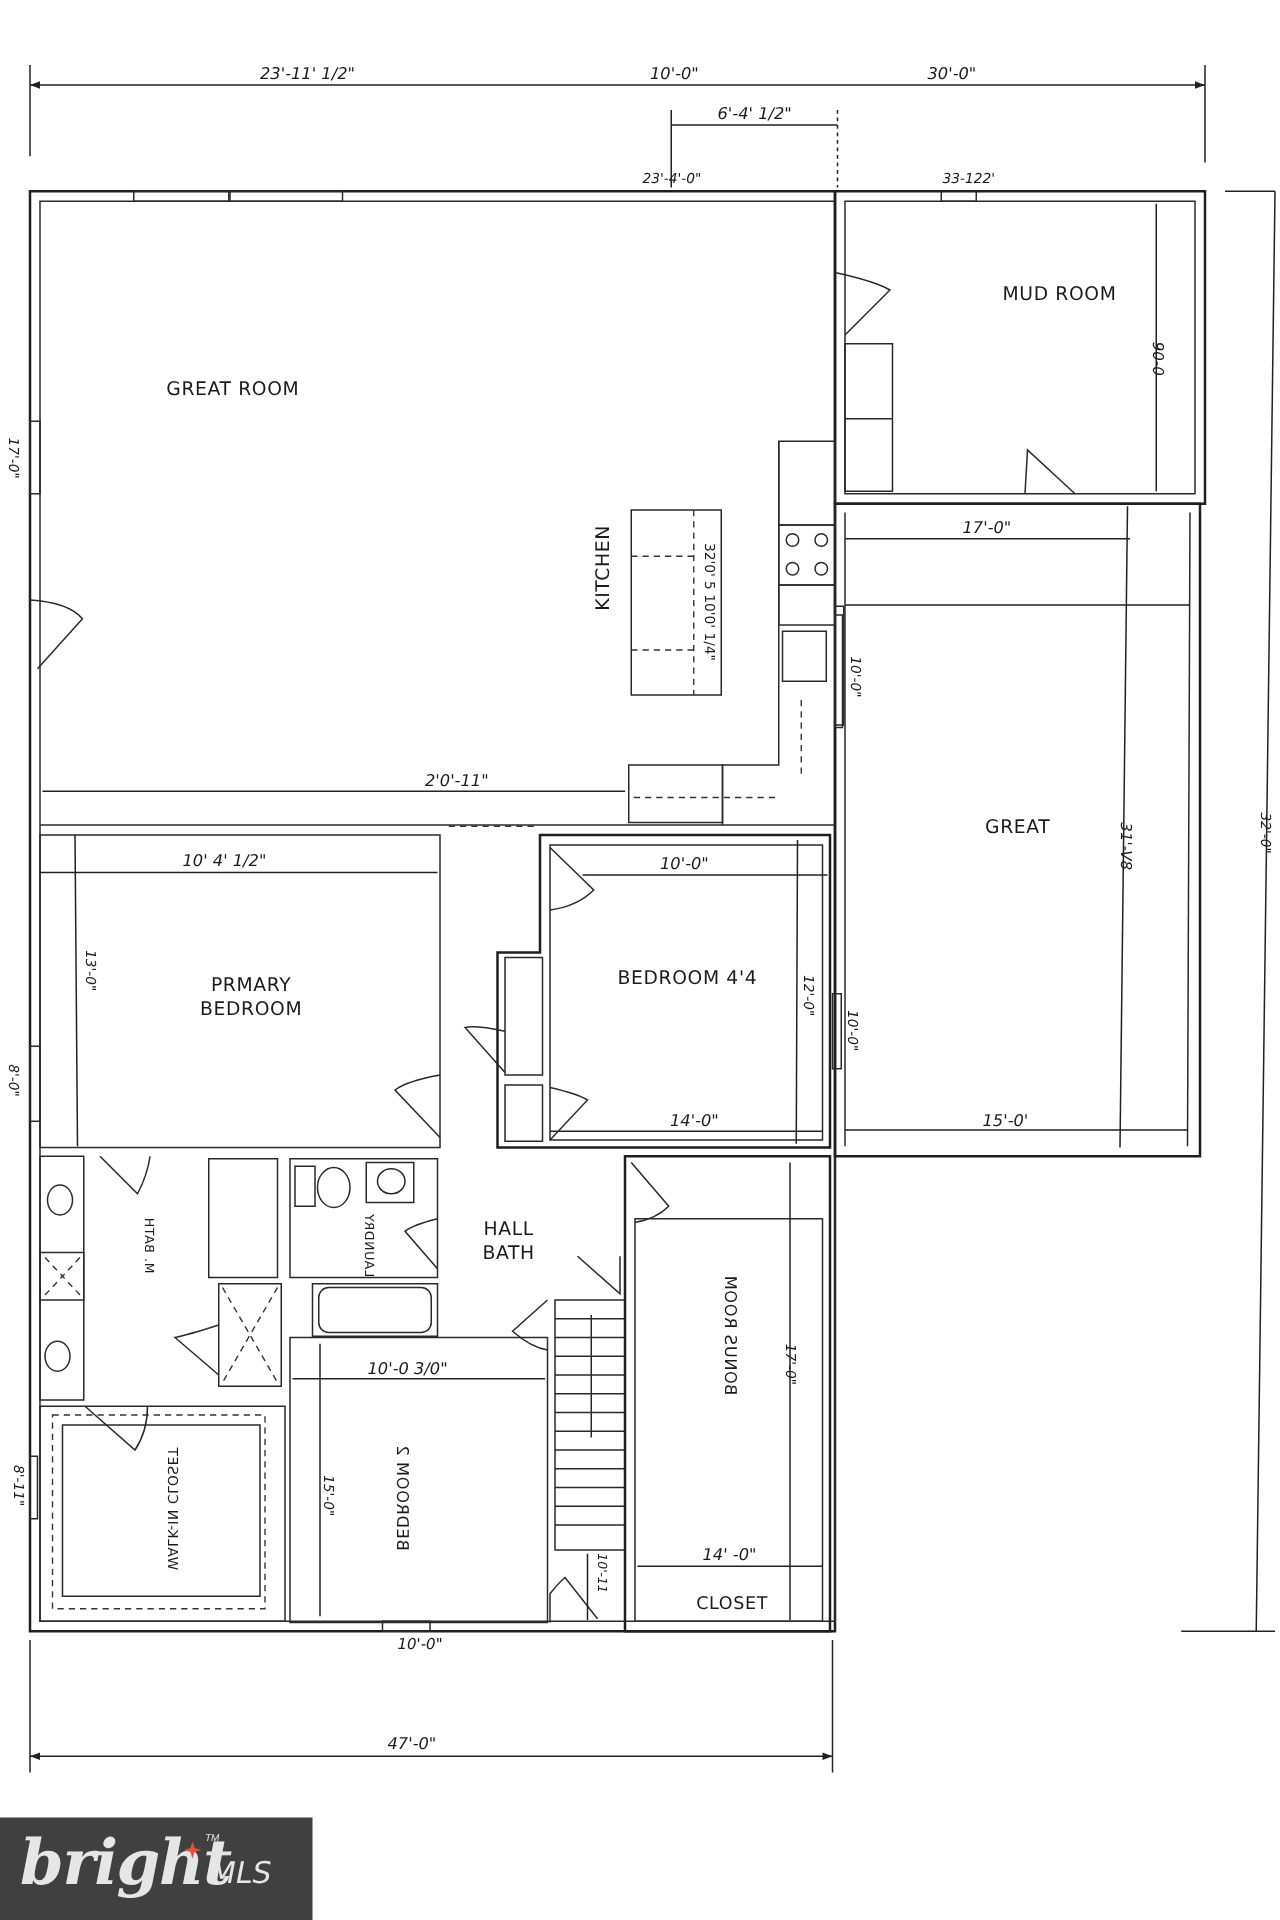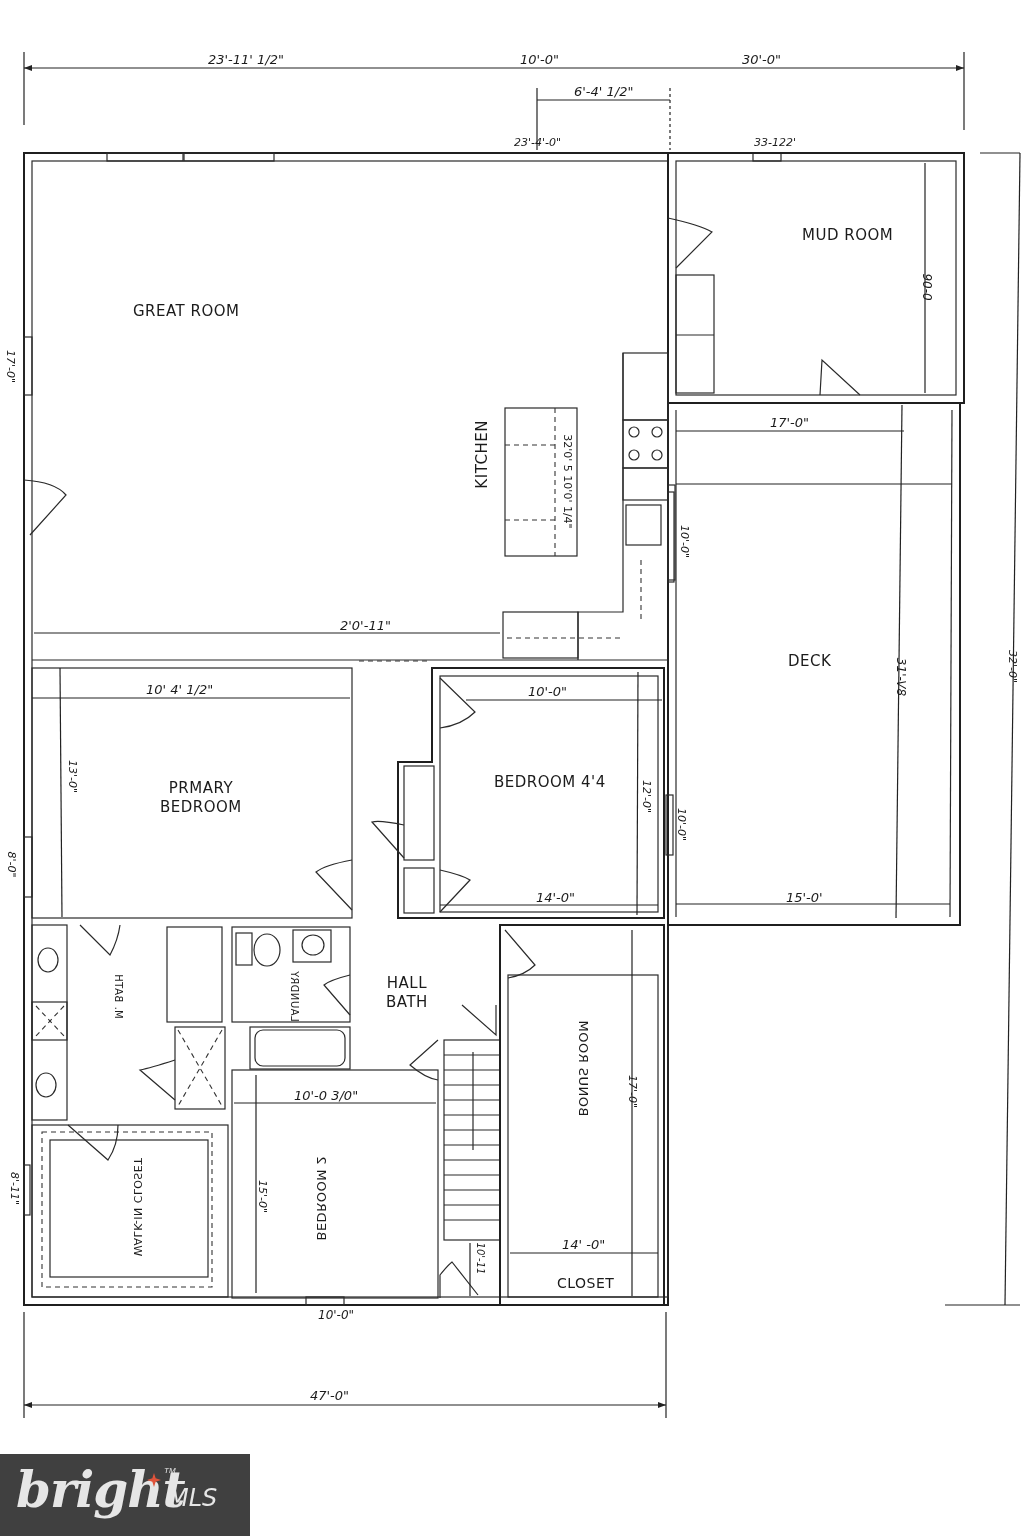--- a/index.html
+++ b/index.html
@@ -197,21 +197,21 @@
     <line class="dim" x1="24" y1="1312" x2="24" y2="1418"></line>
     <line class="dim" x1="666" y1="1312" x2="666" y2="1418"></line>
     <polygon points="24,1405 32,1402 32,1408" fill="#222"></polygon>
     <polygon points="666,1405 658,1402 658,1408" fill="#222"></polygon>
   </g>
 </svg>
 
 <div class="lbl" style="left:133px;top:302px;">GREAT ROOM</div>
 <div class="lbl vtn" style="left:448px;top:445px;">KITCHEN</div>
 <div class="lbl" style="left:755px;top:226px;margin-left:47px;">MUD ROOM</div>
-<div class="lbl" style="left:788px;top:652px;">DECK</div>
+<div class="lbl" style="left:788px;top:652px;">GREAT</div>
 <div class="lbl" style="left:160px;top:779px;">
   <span>PRMARY</span><br>
   <span>BEDROOM</span>
 </div>
 <div class="lbl" style="left:494px;top:773px;">BEDROOM 4'4</div>
 <div class="lbl" style="left:386px;top:974px;">
   <span>HALL</span><br>
   <span>BATH</span>
 </div>
 <div class="lbl" style="left:557px;top:1275px;font-size:14px;">CLOSET</div>

